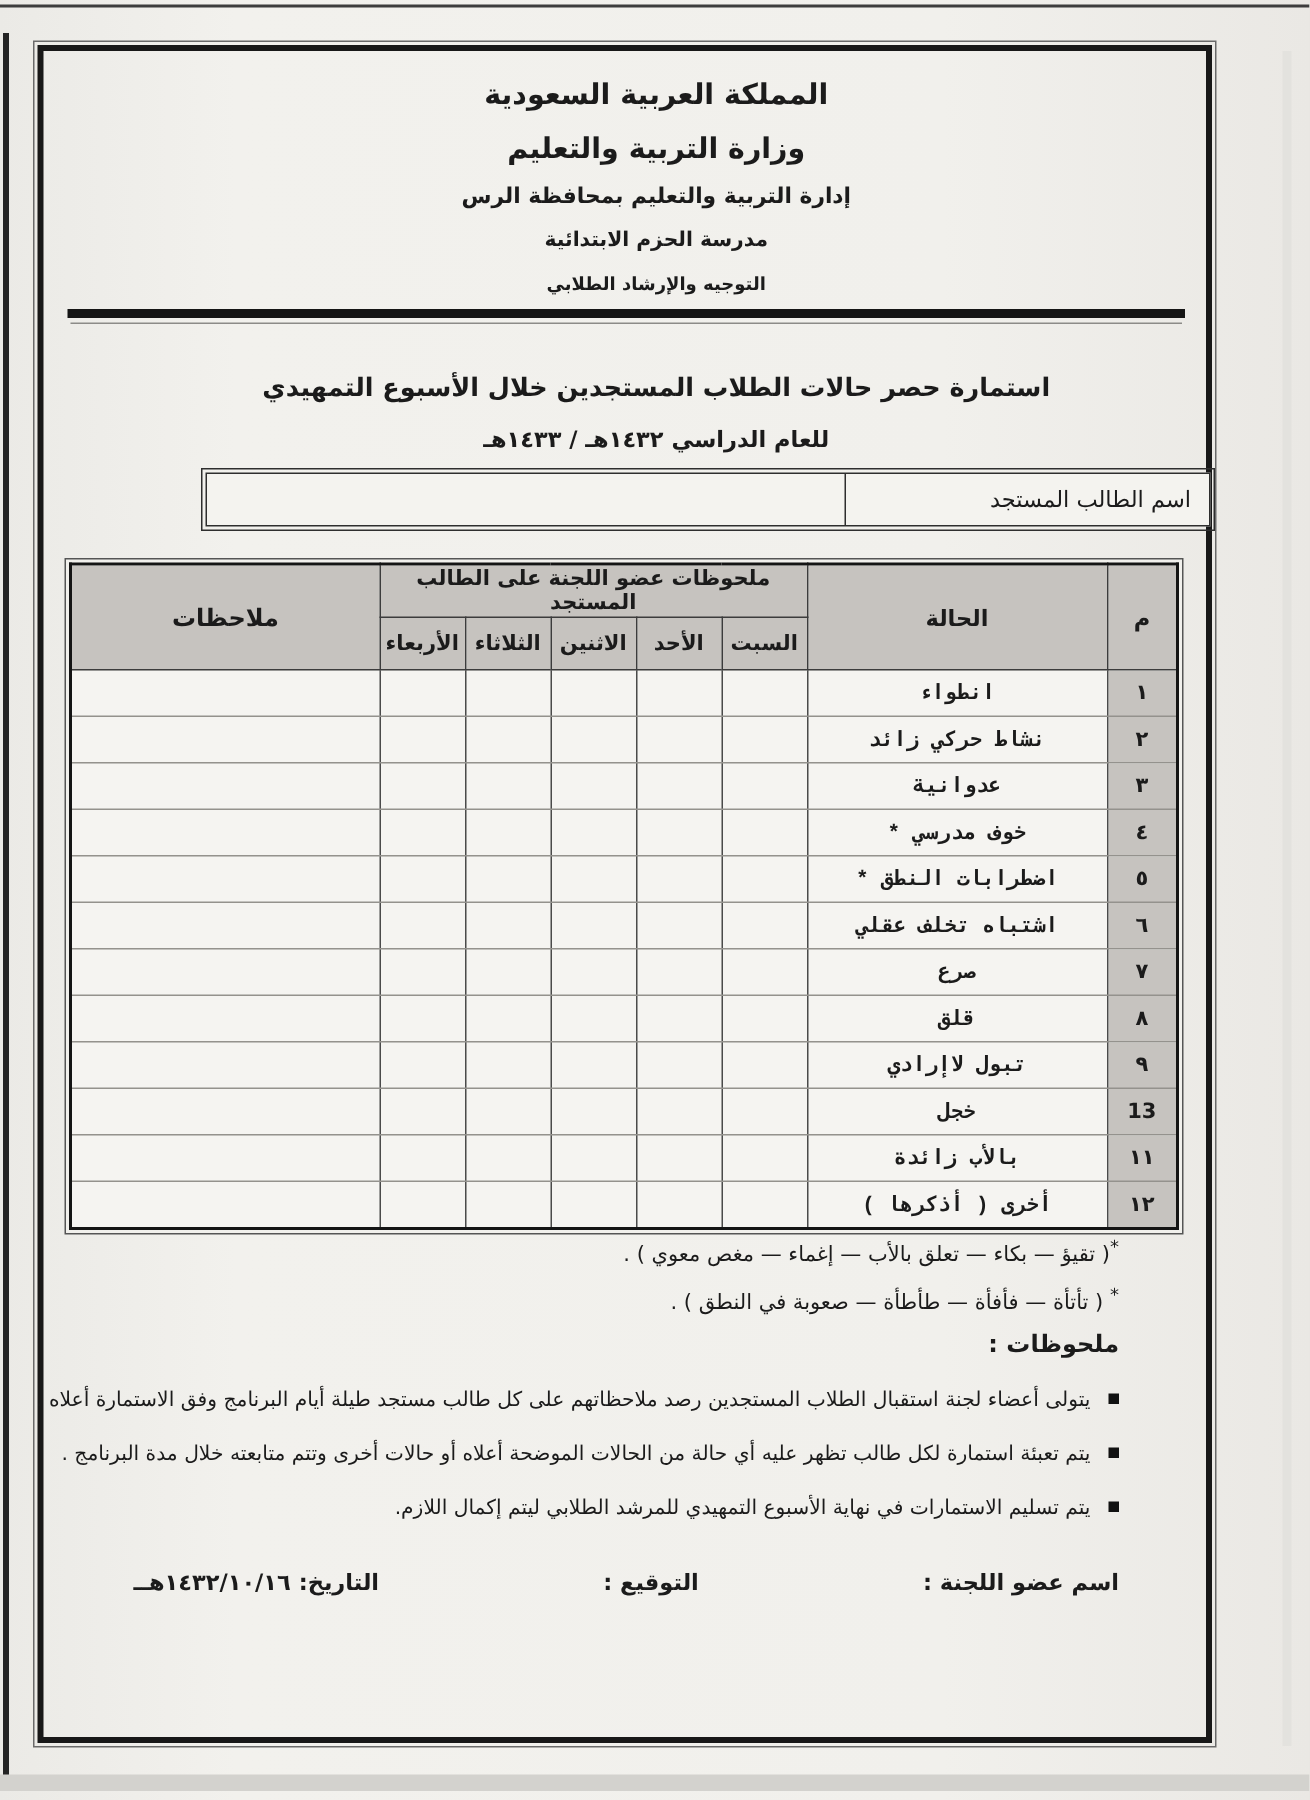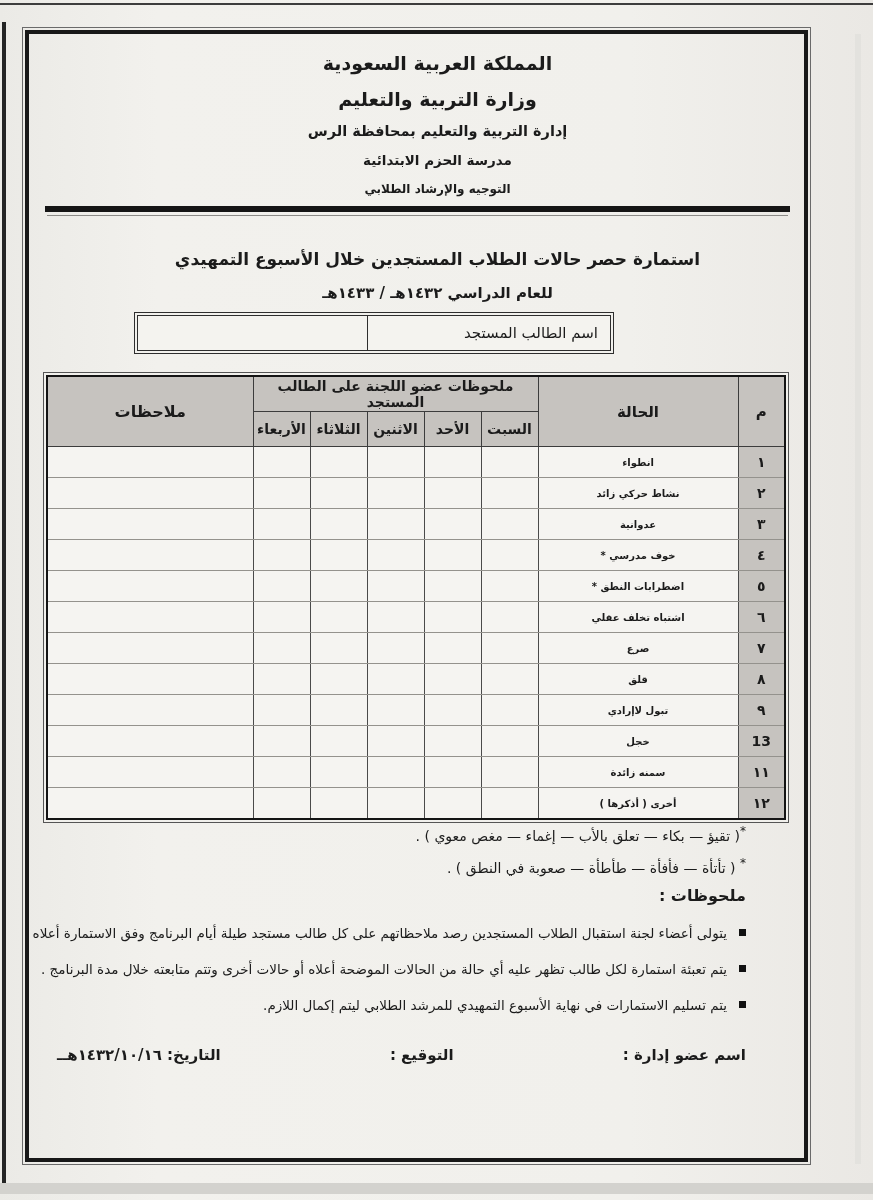--- a/index.html
+++ b/index.html
@@ -35,21 +35,21 @@
 
   .rule { position:absolute; top:172px; left:16px; right:14px; height:6px; background:#151515; }
   .rule::after { content:""; position:absolute; left:2px; right:2px; top:9px; height:1px; background:#8c8b88; }
 
   .title1 { position:absolute; top:215px; left:21px; width:100%; text-align:center;
             font-size:17px; font-weight:bold; direction:rtl; }
   .title2 { position:absolute; top:250px; left:21px; width:100%; text-align:center;
             font-size:15px; font-weight:bold; direction:rtl; }
 
   
-  .name-box { position:absolute; top:278px; left:105px; width:480px; height:42px;
+  .name-box { position:absolute; top:278px; left:105px; width:676px; height:42px;
               box-sizing:border-box; border:1px solid #2e2e2e; padding:2px; }
   .name-box-inner { width:100%; height:100%; box-sizing:border-box; border:1px solid #2e2e2e;
                     display:flex; direction:rtl; background:#f4f3ef; }
   .name-label { width:243px; box-sizing:border-box; border-left:1px solid #2e2e2e;
                 display:flex; align-items:center; padding-right:12px; font-size:15px; }
   .name-value { flex:1; }
 
   
   .table-wrap { position:absolute; top:338px; left:14px; border:1px solid #555; padding:2px; background:#f1f0ec; }
   table { border-collapse:collapse; table-layout:fixed; direction:rtl;
@@ -58,38 +58,38 @@
   thead th { background:#c6c3bf; border:1px solid #3c3c3c; font-weight:bold; }
   .th-group { height:34px; font-size:14px; }
   .th-day   { height:34px; font-size:14px; }
   .th-num   { font-size:15px; }
   .th-case  { font-size:15px; }
   .th-notes { font-size:16px; }
   tbody td { height:30px; background:#f5f4f1;
              border-left:1px solid #4a4a4a; border-right:1px solid #4a4a4a;
              border-top:1px solid #94928d; border-bottom:1px solid #94928d; }
   tbody td.num  { background:#c6c3bf; font-weight:bold; font-size:14px; }
-  tbody td.case { font-weight:bold; font-size:10px; }
+  tbody td.case { font-weight:bold; font-size:14px;font-family:Liberation Mono, monospace; }
 
   
   .fn1 { position:absolute; top:790px; right:58px; font-size:14px; direction:rtl; white-space:nowrap; }
   .fn2 { position:absolute; top:822px; right:58px; font-size:14px; direction:rtl; white-space:nowrap; }
   .fn1 sup, .fn2 sup { font-size:12px; }
   .notes-heading { position:absolute; top:852px; right:58px; font-size:16px; font-weight:bold; direction:rtl; }
   .notes-list { position:absolute; top:888px; right:58px; left:20px; direction:rtl; }
   .note-item { display:flex; direction:rtl; align-items:flex-start; gap:12px;
                margin-bottom:14px; font-size:13.5px; line-height:22px; white-space:nowrap; }
   .bullet-square { flex:0 0 auto; width:7px; height:7px; background:#111; margin-top:7px; }
 
   
   .signature { position:absolute; top:1012px; left:0; width:100%; box-sizing:border-box;
                padding:0 58px 0 28px; direction:rtl;
                display:flex; justify-content:space-between; align-items:baseline;
                font-size:15px; font-weight:bold; }
-  .sig-date { white-space:nowrap; }
+  .sig-date { white-space:nowrap;margin-left:32px; }
 </style>
 </head>
 <body>
 
 <div class="page">
   <div class="scan-top"></div>
   <div class="scan-left"></div>
   <div class="scan-bottom"></div>
   <div class="scan-right"></div>
 
@@ -238,21 +238,21 @@
             <td class="case">خجل</td>
             <td></td>
               <td></td>
               <td></td>
               <td></td>
               <td></td>
             <td></td>
           </tr>
           <tr>
             <td class="num">١١</td>
-            <td class="case">سمنه زائدة</td>
+            <td class="case">بالأب زائدة</td>
             <td></td>
               <td></td>
               <td></td>
               <td></td>
               <td></td>
             <td></td>
           </tr>
           <tr>
             <td class="num">١٢</td>
             <td class="case">أخرى ( أذكرها )</td>
@@ -281,21 +281,21 @@
         <span class="bullet-square"></span>
         <span>يتم تعبئة استمارة لكل طالب تظهر عليه أي حالة من الحالات الموضحة أعلاه أو حالات أخرى وتتم متابعته خلال مدة البرنامج .</span>
       </div>
       <div class="note-item">
         <span class="bullet-square"></span>
         <span>يتم تسليم الاستمارات في نهاية الأسبوع التمهيدي للمرشد الطلابي ليتم إكمال اللازم.</span>
       </div>
     </div>
 
     <div class="signature">
-      <span>اسم عضو إدارة :</span>
+      <span>اسم عضو اللجنة :</span>
       <span>التوقيع :</span>
       <span class="sig-date">
         <span>التاريخ:</span>
         <span>١٤٣٢/١٠/١٦هــ</span>
       </span>
     </div>
 
   </div>
 </div>
 

